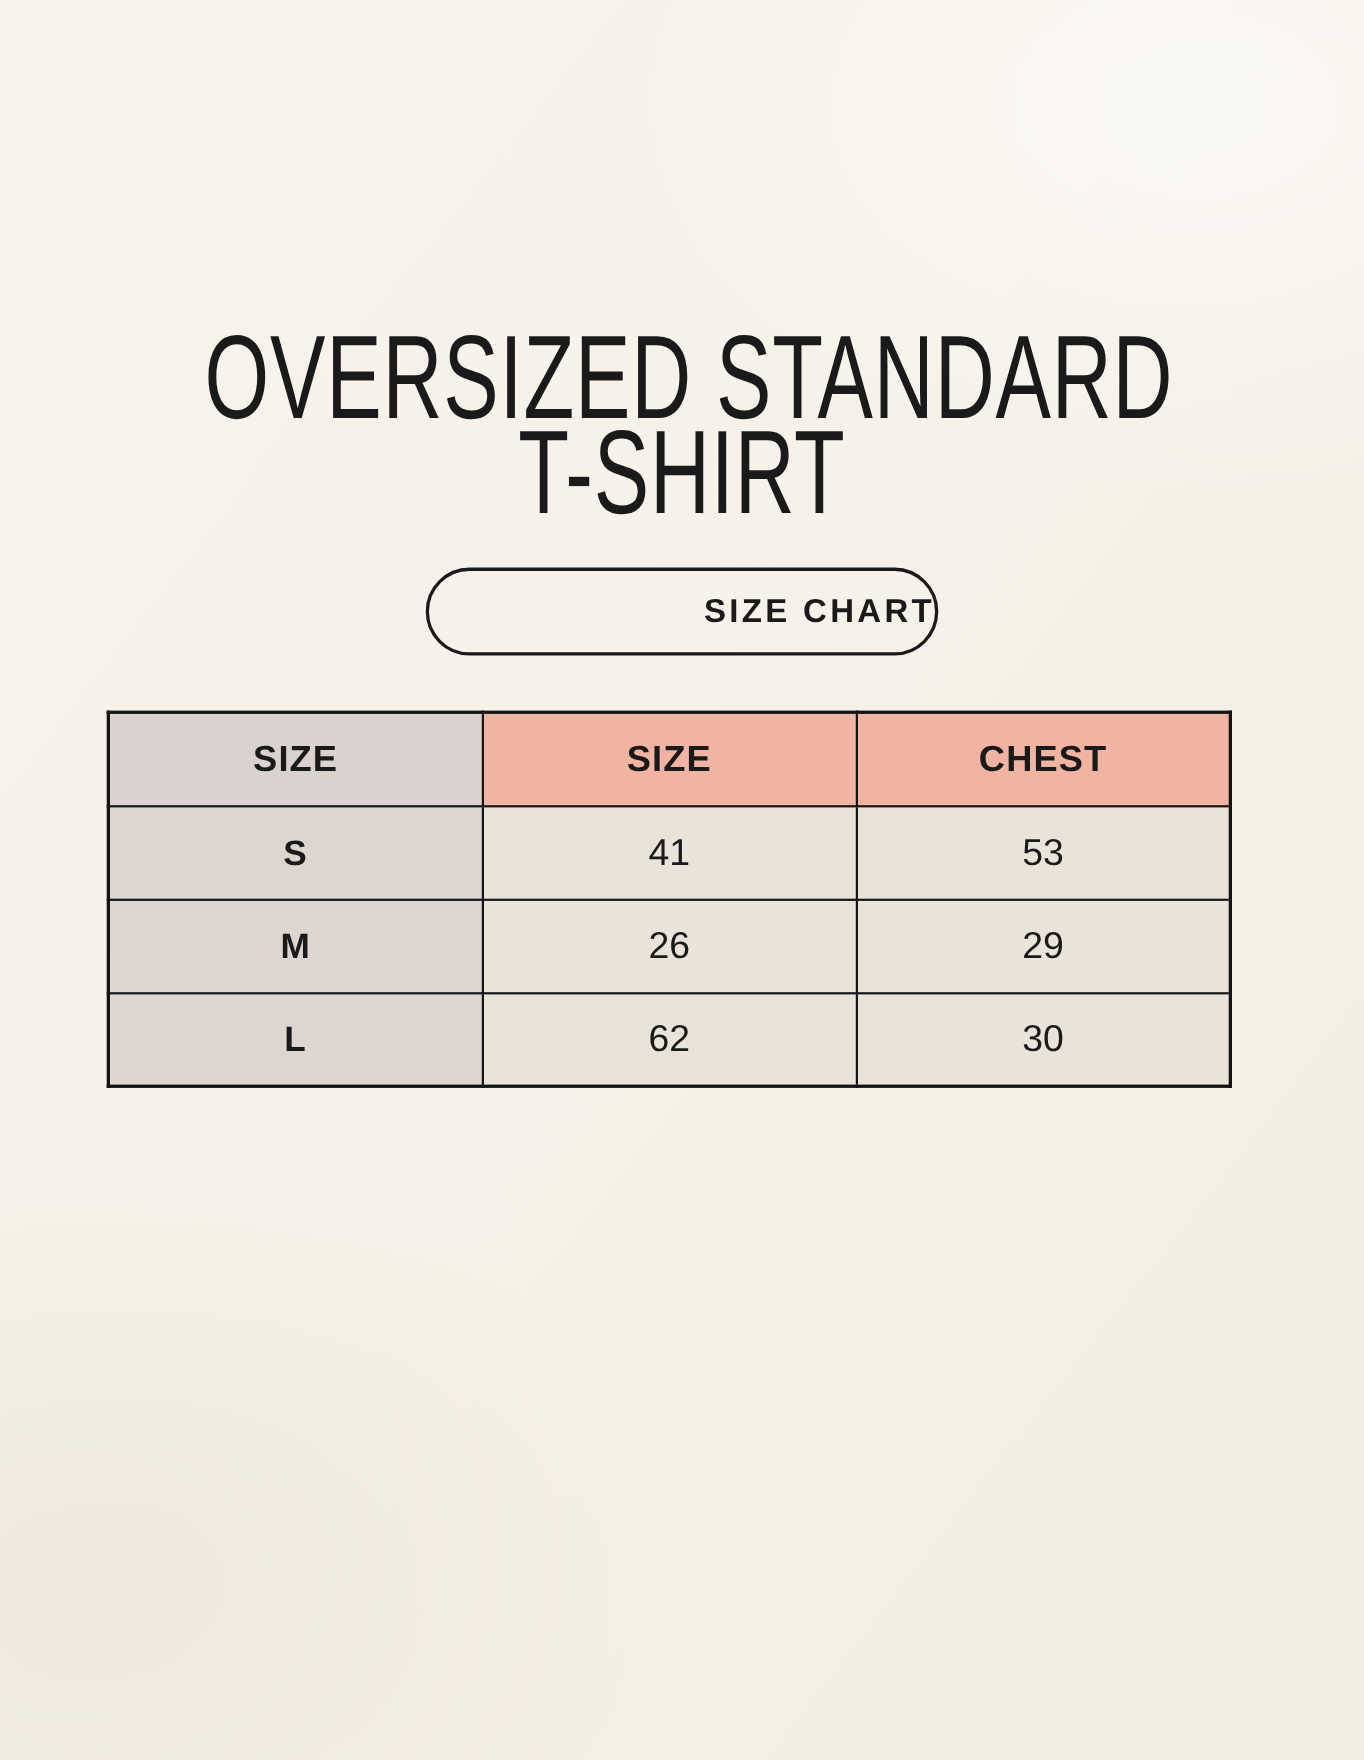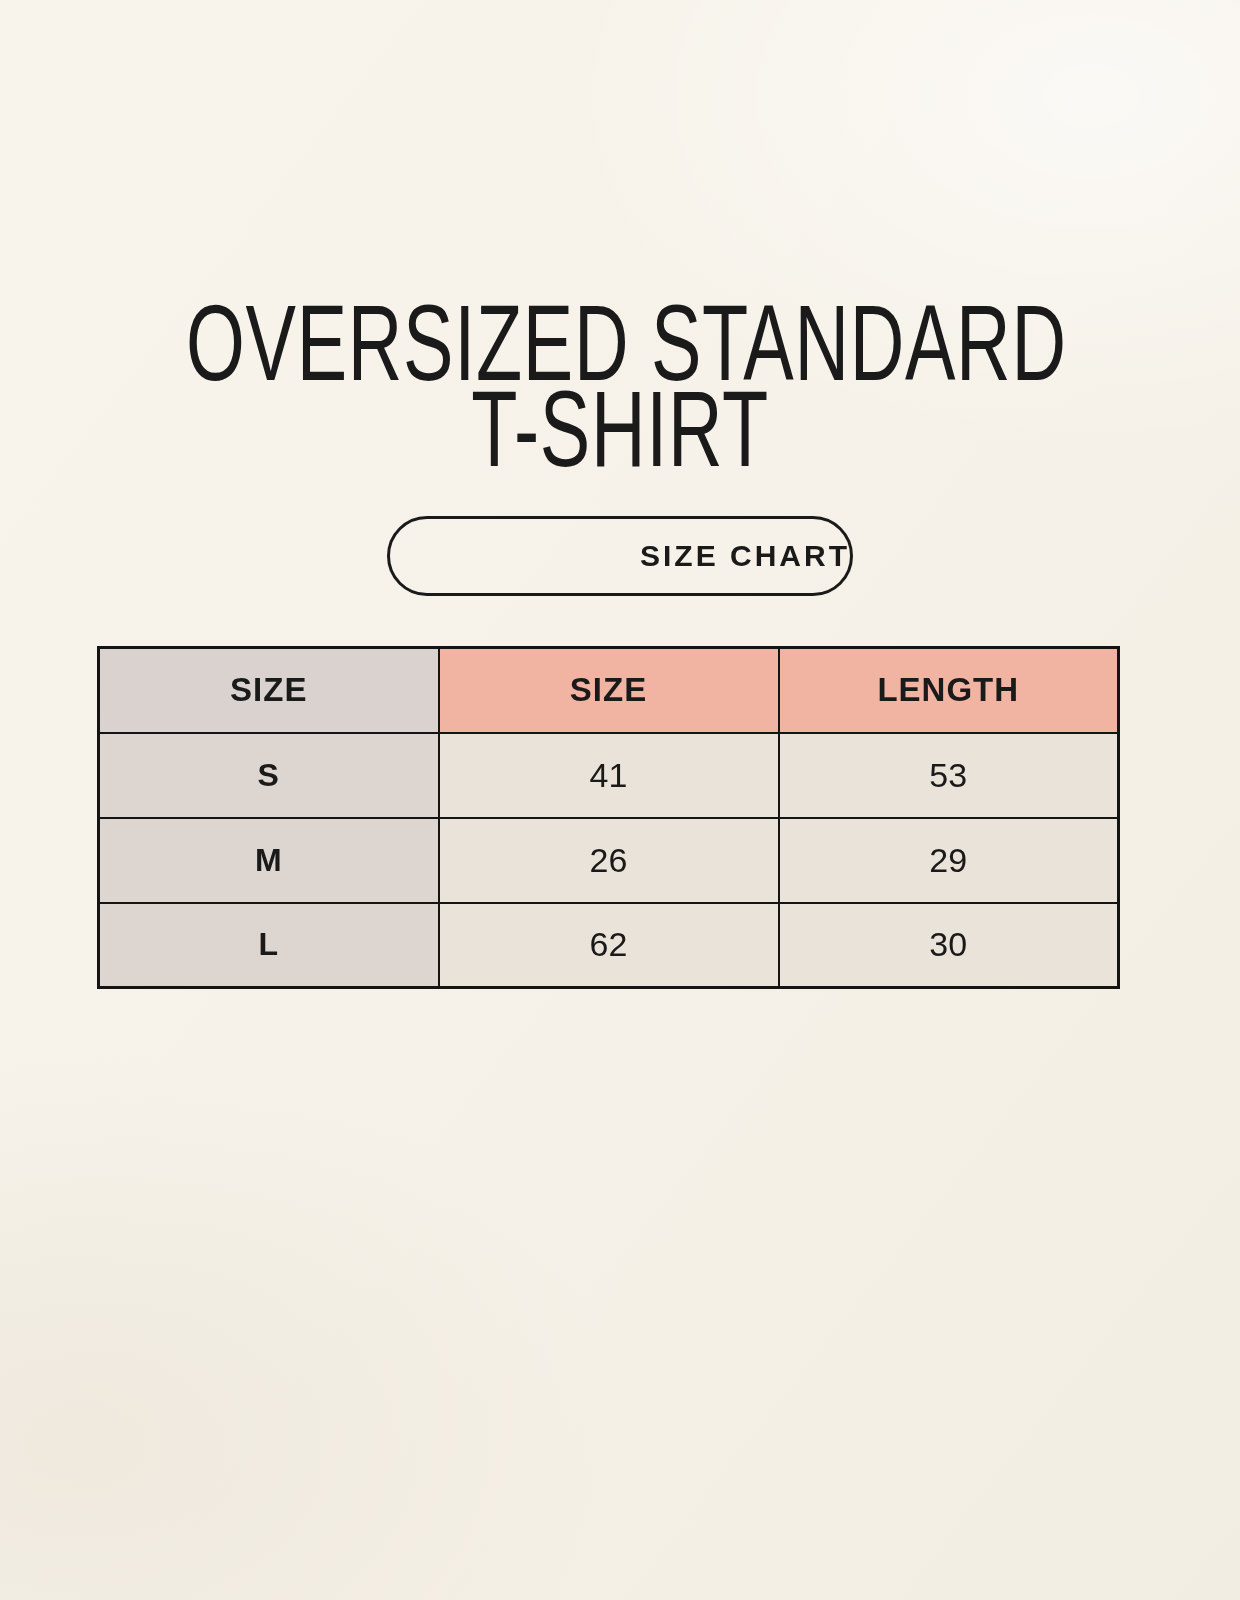--- a/index.html
+++ b/index.html
@@ -125,21 +125,21 @@
     <table class="size-table">
       <thead>
         <tr>
           <th class="size-head">
             <span>SIZE</span>
           </th>
           <th class="measure-head">
             <span>SIZE</span>
           </th>
           <th class="measure-head">
-            <span>LENGTH</span>
+            <span>CHEST</span>
           </th>
         </tr>
       </thead>
       <tbody>
         <tr>
           <td class="size-cell"><span>S</span></td>
           <td class="num-cell"><span>41</span></td>
           <td class="num-cell"><span>53</span></td>
         </tr>
         <tr>

